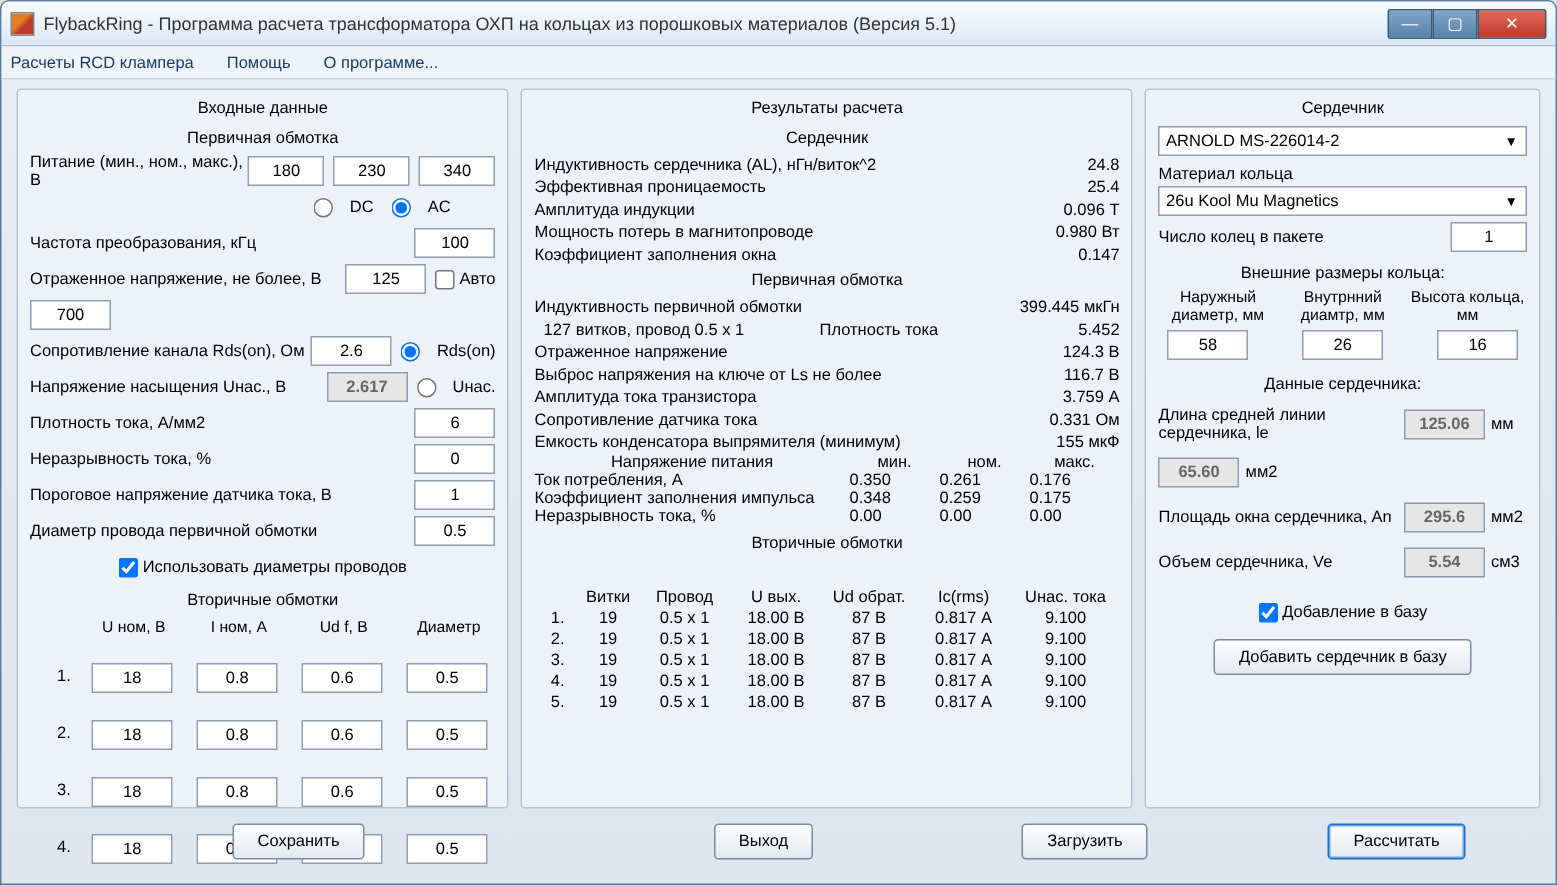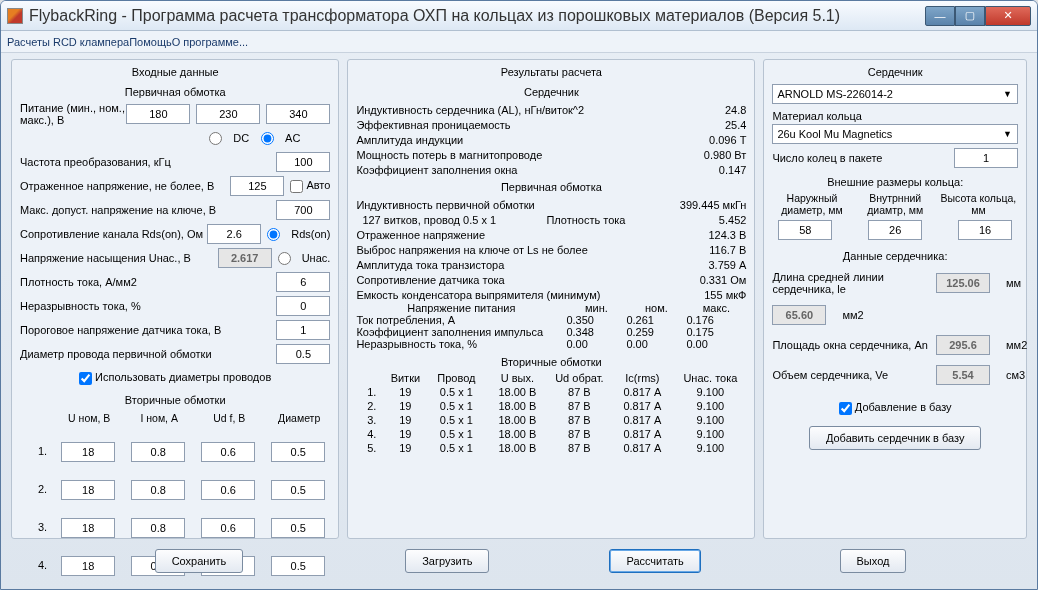--- a/index.html
+++ b/index.html
@@ -27,40 +27,40 @@
     align-items: center;
     padding: 0 6px;
     border-bottom: 1px solid #b0bfd0;
   }
   .titlebar-icon {
     width: 16px; height: 16px;
     background: linear-gradient(135deg,#e67e22 40%,#c0392b 60%);
     border: 1px solid #888;
     margin-right: 6px;
   }
-  .titlebar-text { flex: 1; color: #333; font-size: 16px; }
+  .titlebar-text { flex: 1; color: #333; font-size: 12px; }
   .win-btns { display: flex; gap: 0; }
   .win-btn {
     width: 30px; height: 20px;
     border: 1px solid #3b5874;
     display: flex; align-items: center; justify-content: center;
     font-size: 11px; color: #fff;
     cursor: default;
   }
   .win-min { background: linear-gradient(#7fa6c9,#5a83ab); border-radius: 2px 0 0 2px; }
   .win-max { background: linear-gradient(#7fa6c9,#5a83ab); }
   .win-close { background: linear-gradient(#e06a5b,#c0392b); border-radius: 0 2px 2px 0; width: 46px; }
   .menubar {
     height: 22px;
     background: #eef3f9;
     border-bottom: 1px solid #c8d2de;
     display: flex;
     align-items: center;
     padding: 0 6px;
-    gap: 0;
+    gap: 22px;
     font-size: 11px;
     color: #1a3a6a;
   }
   .menubar span { cursor: default; }
   .content {
     display: flex;
     padding: 6px 10px;
     gap: 8px;
     height: calc(100% - 30px - 22px - 44px);
   }
@@ -85,21 +85,21 @@
   .lbl { flex: 1; text-align: left; }
   input.txt, select.sel {
     height: 20px;
     border: 1px solid #8f9db0;
     background: #fff;
     font: inherit;
     padding: 0 3px;
     text-align: center;
   }
   input.txt[readonly] { background: #e6e6e6; color: #666; font-weight: bold; }
-  .w38 { width: 64px; }
+  .w38 { width: 51px; }
   .w46 { width: 54px; }
   .chk { margin: 0 3px 0 0; vertical-align: middle; }
   .radios { display: inline-flex; gap: 8px; align-items: center; }
   .sub-head { text-align: center; margin: 4px 0; }
   .sec-grid {
     display: grid;
     grid-template-columns: 24px 56px 56px 56px 56px;
     gap: 18px 14px;
     margin-top: 2px;
     justify-content: center;
@@ -117,41 +117,41 @@
     display: grid;
     grid-template-columns: 1fr 60px 60px 60px;
   }
   .mid3 > * { text-align: left; }
   .mid3 .lbl3 { text-align: left; }
   .mid3 .hd3 { text-align: center; }
   .mid-tbl {
     display: grid;
     grid-template-columns: 28px 42px 60px 62px 62px 64px 72px;
     gap: 2px 0;
-    margin-top: 0;
+    margin-top: 20px;
   }
   .mid-tbl > * { text-align: center; }
   .mid-tbl .rn { text-align: right; padding-right: 8px; }
   
   .ring-hdr {
     display: grid;
     grid-template-columns: 1fr 1fr 1fr;
     text-align: center;
     font-size: 10.5px;
     gap: 4px;
   }
   .ring-val {
     display: grid;
     grid-template-columns: 1fr 1fr 1fr;
     gap: 24px;
     justify-items: center;
   }
   .core-row { display: flex; align-items: center; margin: 5px 0; }
   .core-row .lbl { flex: 1; }
-  .core-row .unit { width: 28px; text-align: left; padding-left: 16px; }
+  .core-row .unit { width: 28px; text-align: left; padding-left: 4px; }
   .btn {
     height: 24px;
     padding: 0 16px;
     border: 1px solid #7a8ba0;
     border-radius: 3px;
     background: linear-gradient(#fdfdfe, #e3e9f1);
     font: inherit;
     cursor: default;
   }
   .btn.primary { border-color: #1e6fbf; box-shadow: 0 0 0 1px #67a7e6 inset; }
@@ -212,21 +212,20 @@
       <div class="row">
           <span class="lbl">Частота преобразования, кГц</span>
           <input class="txt w46" value="100" style="">
         </div>
       <div class="row">
         <span class="lbl">Отраженное напряжение, не более, В</span>
         <input class="txt w46" value="125" style="">
         <label style="margin-left:6px"><input type="checkbox" class="chk" style=""><span>Авто</span></label>
       </div>
       <div class="row">
-          <span class="lbl">Макс. допуст. напряжение на ключе, В</span>
           <input class="txt w46" value="700" style="">
         </div>
       <div class="row">
         <span class="lbl">Сопротивление канала Rds(on), Ом</span>
         <input class="txt w46" value="2.6" style="">
         <label class="radios" style="margin-left:6px">
             <input type="radio" class="chk" checked="" style="">
             <span>Rds(on)</span>
           </label>
       </div>
@@ -474,21 +473,21 @@
       <div class="row" style="justify-content:center;margin-top:6px">
         <button class="btn">Добавить сердечник в базу</button>
       </div>
     </div>
   </div>
 
   <div class="bottom-bar">
     <div class="slot" style="width:344px">
         <button class="btn">Сохранить</button>
       </div>
+    <div class="slot" style="width:276px">
+        <button class="btn">Выход</button>
+      </div>
     <div class="slot" style="flex:1; gap:120px">
       <button class="btn">Загрузить</button>
       <button class="btn primary">Рассчитать</button>
     </div>
-    <div class="slot" style="width:276px">
-        <button class="btn">Выход</button>
-      </div>
   </div>
 </div>
 
 </body></html>

